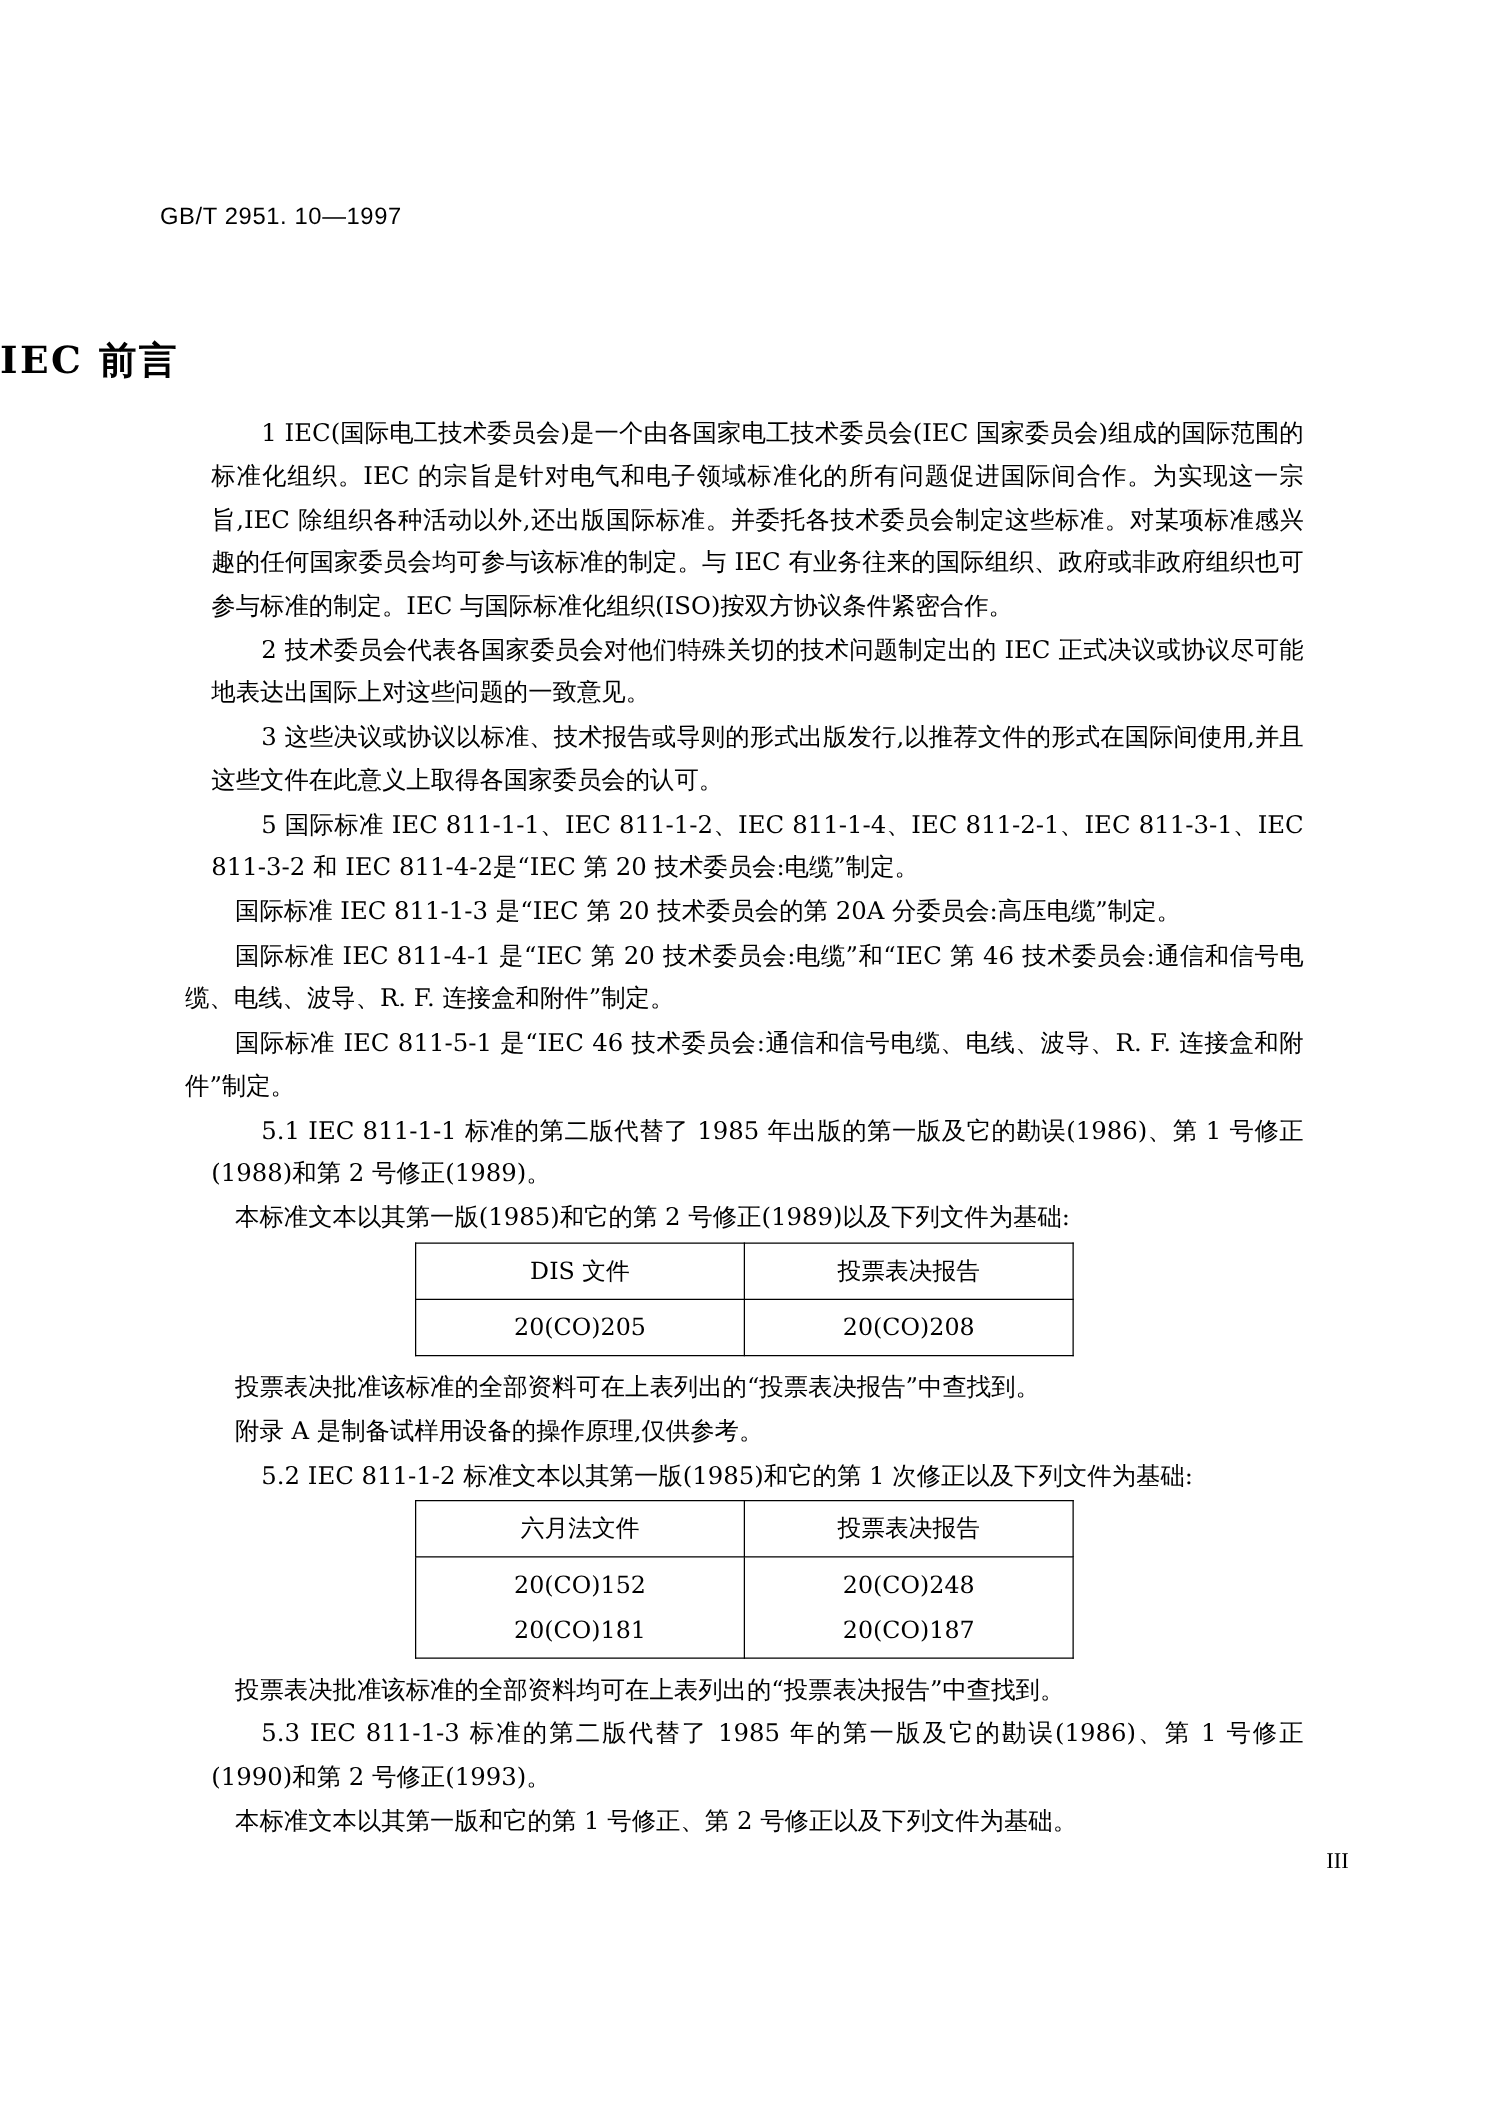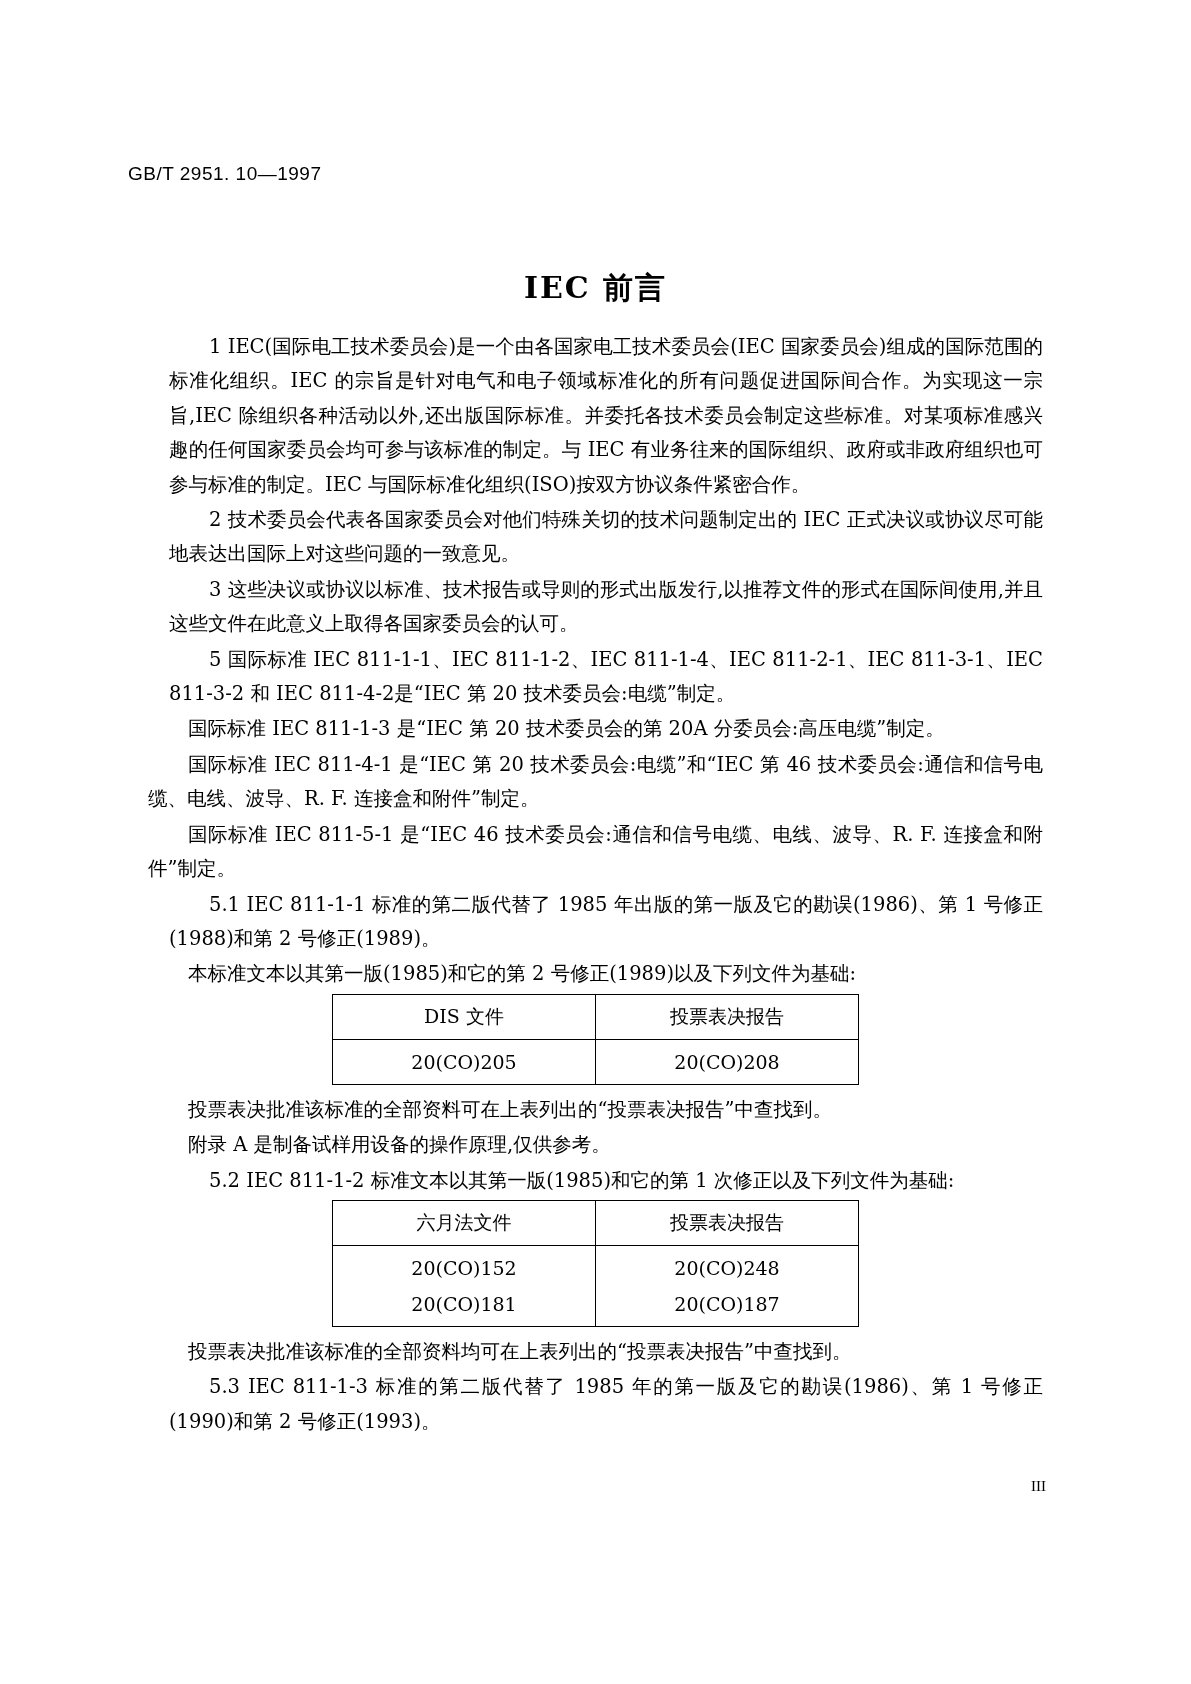--- a/index.html
+++ b/index.html
@@ -28,21 +28,20 @@
     font-family: "Liberation Sans", sans-serif;
     font-size: 19px;
     letter-spacing: 0.5px;
     white-space: nowrap;
   }
   .doc-title {
     position: absolute;
     left: 0;
     top: 268px;
     width: 1191px;
-    text-align: center;
     font-family: "DejaVu Serif", serif;
     font-weight: bold;
     font-size: 30px;
     letter-spacing: 2px;
   }
   .body-col {
     position: absolute;
     left: 148px;
     top: 330px;
     width: 895px;
@@ -86,24 +85,24 @@
   table.doc-table td {
     height: 44px;
     width: 262px;
   }
   table.doc-table td.multi {
     height: 80px;
     line-height: 36px;
   }
   .page-number {
     position: absolute;
-    right: 145px;
+    right: 112px;
     top: 1478px;
     font-family: "Liberation Serif", serif;
-    font-size: 15px;
+    font-size: 18px;
   }
   .cellline { display: block; }
 </style>
 </head>
 <body>
 
 <div class="page">
 
   <div class="header-code">GB/T 2951. 10—1997</div>
 
@@ -156,18 +155,19 @@
             <span class="cellline">20(CO)248</span>
             <span class="cellline">20(CO)187</span>
           </td>
         </tr>
       </tbody>
         </table>
     </div>
 
     <p class="para indent">投票表决批准该标准的全部资料均可在上表列出的“投票表决报告”中查找到。</p>
     <p class="para indent-num">5.3  IEC 811-1-3 标准的第二版代替了 1985 年的第一版及它的勘误(1986)、第 1 号修正(1990)和第 2 号修正(1993)。</p>
+    <p class="para indent">本标准文本以其第一版和它的第 1 号修正、第 2 号修正以及下列文件为基础。</p>
 
   </div>
 
   <div class="page-number">III</div>
 
 </div>
 
 </body></html>

